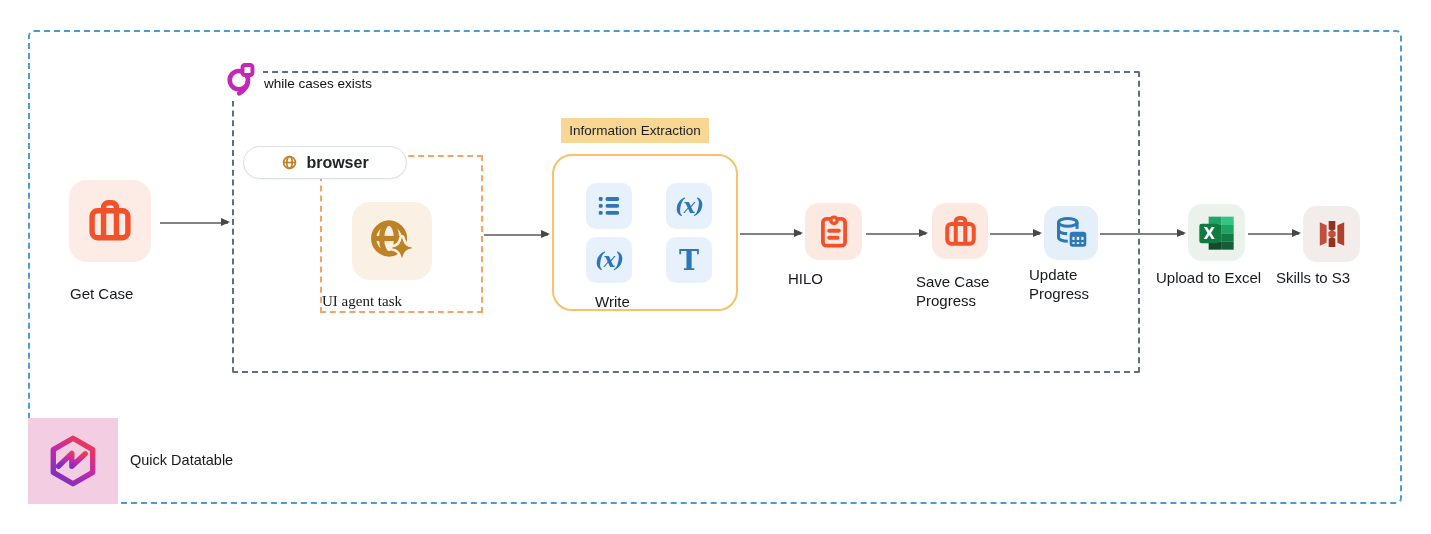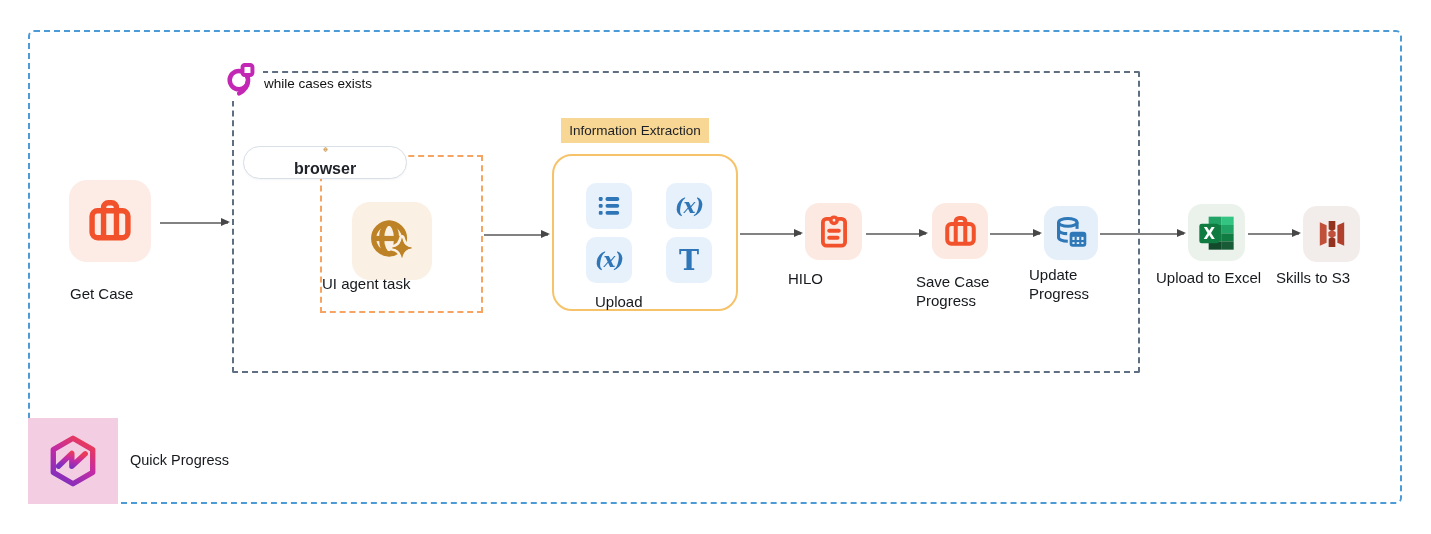--- a/index.html
+++ b/index.html
@@ -16,21 +16,21 @@
   .loop-badge{position:absolute;left:219px;top:57px;width:44px;height:44px;background:#fff;
     display:flex;align-items:center;justify-content:center;}
   .loop-label{position:absolute;left:264px;top:76px;font-size:13.5px;color:#111;white-space:nowrap;}
 
   .icon-sq{position:absolute;display:flex;align-items:center;justify-content:center;box-sizing:border-box;}
   .node-label{position:absolute;transform:translateX(-50%);
     font-size:15px;line-height:1.28;color:#16191d;}
 
   .pill{position:absolute;left:243px;top:146px;width:164px;height:33px;background:#ffffff;
     border:1.5px solid #D9DFE7;border-radius:17px;display:flex;align-items:center;
-    justify-content:center;gap:8px;box-sizing:border-box;box-shadow:0 1px 2px rgba(0,0,0,0.04);flex-direction:column;}
+    justify-content:center;gap:8px;box-sizing:border-box;box-shadow:0 1px 2px rgba(0,0,0,0.04);}
   .pill-text{font-size:16px;font-weight:600;color:#20242a;}
 
   .tag{position:absolute;left:551px;top:118px;width:148px;height:25px;background:#F8D694;
     display:flex;align-items:center;justify-content:center;font-size:13.5px;color:#1c1f24;margin-left:10px;}
 
   .skills-box{position:absolute;left:552px;top:154px;width:186px;height:157px;background:#ffffff;
     border:2px solid #F6C36B;border-radius:20px;box-sizing:border-box;}
   .tile{position:absolute;width:46px;height:46px;background:#E7F1FB;border-radius:10px;
     display:flex;align-items:center;justify-content:center;}
   .fx-glyph{font-family:"DejaVu Serif", serif;font-style:italic;font-weight:bold;
@@ -86,21 +86,21 @@
 
   <div class="icon-sq" style="left:352px;top:202px;width:80px;height:78px;background:#FAF1E4;border-radius:18px;">
     <svg width="50" height="50" viewBox="0 0 24 24">
       <circle cx="10.6" cy="10.8" r="7.4" fill="none" stroke="#BE8226" stroke-width="2.5"></circle>
       <ellipse cx="10.6" cy="10.8" rx="3.6" ry="7.4" fill="none" stroke="#BE8226" stroke-width="2.5"></ellipse>
       <path d="M3.2,10.8 H18" fill="none" stroke="#BE8226" stroke-width="2.5"></path>
       <path d="M16.8,10.4 C17.5,13.5 18.6,14.6 21.7,15.3 C18.6,16 17.5,17.1 16.8,20.2 C16.1,17.1 15,16 11.9,15.3 C15,14.6 16.1,13.5 16.8,10.4 Z" fill="#BE8226" stroke="#FAF1E4" stroke-width="2.6" stroke-linejoin="round" paint-order="stroke"></path>
       <path d="M16.8,10.4 C17.5,13.5 18.6,14.6 21.7,15.3 C18.6,16 17.5,17.1 16.8,20.2 C16.1,17.1 15,16 11.9,15.3 C15,14.6 16.1,13.5 16.8,10.4 Z" fill="#BE8226"></path>
     </svg>
   </div>
-  <div class="node-label" style="left:392px;top:274px;width:140px;">UI agent task</div>
+  <div class="node-label" style="left:392px;top:292px;width:140px;font-family:Liberation Serif, serif;">UI agent task</div>
 
   <div class="arrow" style="left:484px;top:234px;width:64px;"></div>
 
   <div class="tag">Information Extraction</div>
   <div class="skills-box"></div>
 
   <div class="tile" style="left:586px;top:183px;">
     <svg width="26" height="26" viewBox="0 0 24 24">
       <g fill="#2E76B7">
         <rect x="2.6" y="3.8" width="3.5" height="3.5" rx="1"></rect>
@@ -114,21 +114,21 @@
   </div>
   <div class="tile" style="left:666px;top:183px;">
     <span class="fx-glyph">(x)</span>
   </div>
   <div class="tile" style="left:586px;top:237px;">
     <span class="fx-glyph">(x)</span>
   </div>
   <div class="tile" style="left:666px;top:237px;">
     <span class="t-glyph">T</span>
   </div>
-  <div class="node-label" style="left:645px;top:292px;width:100px;">Upload</div>
+  <div class="node-label" style="left:645px;top:292px;width:100px;">Write</div>
 
   <div class="arrow" style="left:740px;top:233px;width:61px;"></div>
 
   <div class="icon-sq" style="left:805px;top:203px;width:57px;height:57px;background:#FCEAE2;border-radius:14px;">
     <svg width="38" height="38" viewBox="0 0 24 24">
       <path d="M9.1,3.7 H7.2 C6,3.7 5,4.7 5,5.9 V18.4 C5,19.6 6,20.6 7.2,20.6 H16.8 C18,20.6 19,19.6 19,18.4 V5.9 C19,4.7 18,3.7 16.8,3.7 H14.9" fill="none" stroke="#F1512B" stroke-width="2.4" stroke-linecap="round"></path>
       <circle cx="12" cy="4.6" r="2" fill="none" stroke="#F1512B" stroke-width="2.2"></circle>
       <path d="M9,11.2 H15" fill="none" stroke="#F1512B" stroke-width="2.6" stroke-linecap="round"></path>
       <path d="M9,15.6 H14.2" fill="none" stroke="#F1512B" stroke-width="2.6" stroke-linecap="round"></path>
     </svg>
@@ -199,15 +199,15 @@
         <linearGradient id="qaGrad" x1="70%" y1="0%" x2="15%" y2="100%">
           <stop offset="0%" stop-color="#E93A5A"></stop>
           <stop offset="45%" stop-color="#C32BA5"></stop>
           <stop offset="100%" stop-color="#7A2FC0"></stop>
         </linearGradient>
       </defs>
       <polygon points="24,4.5 40.9,14.2 40.9,33.8 24,43.5 7.1,33.8 7.1,14.2" fill="none" stroke="url(#qaGrad)" stroke-width="4.6" stroke-linejoin="round"></polygon>
       <path d="M11.5,28.5 L23,17.5 L23,28.5 L34.5,17.8" fill="none" stroke="url(#qaGrad)" stroke-width="4.6" stroke-linecap="round" stroke-linejoin="round"></path>
     </svg>
   </div>
-  <div class="qa-text">Quick Progress</div>
+  <div class="qa-text">Quick Datatable</div>
 
 </div>
 
 </body></html>

